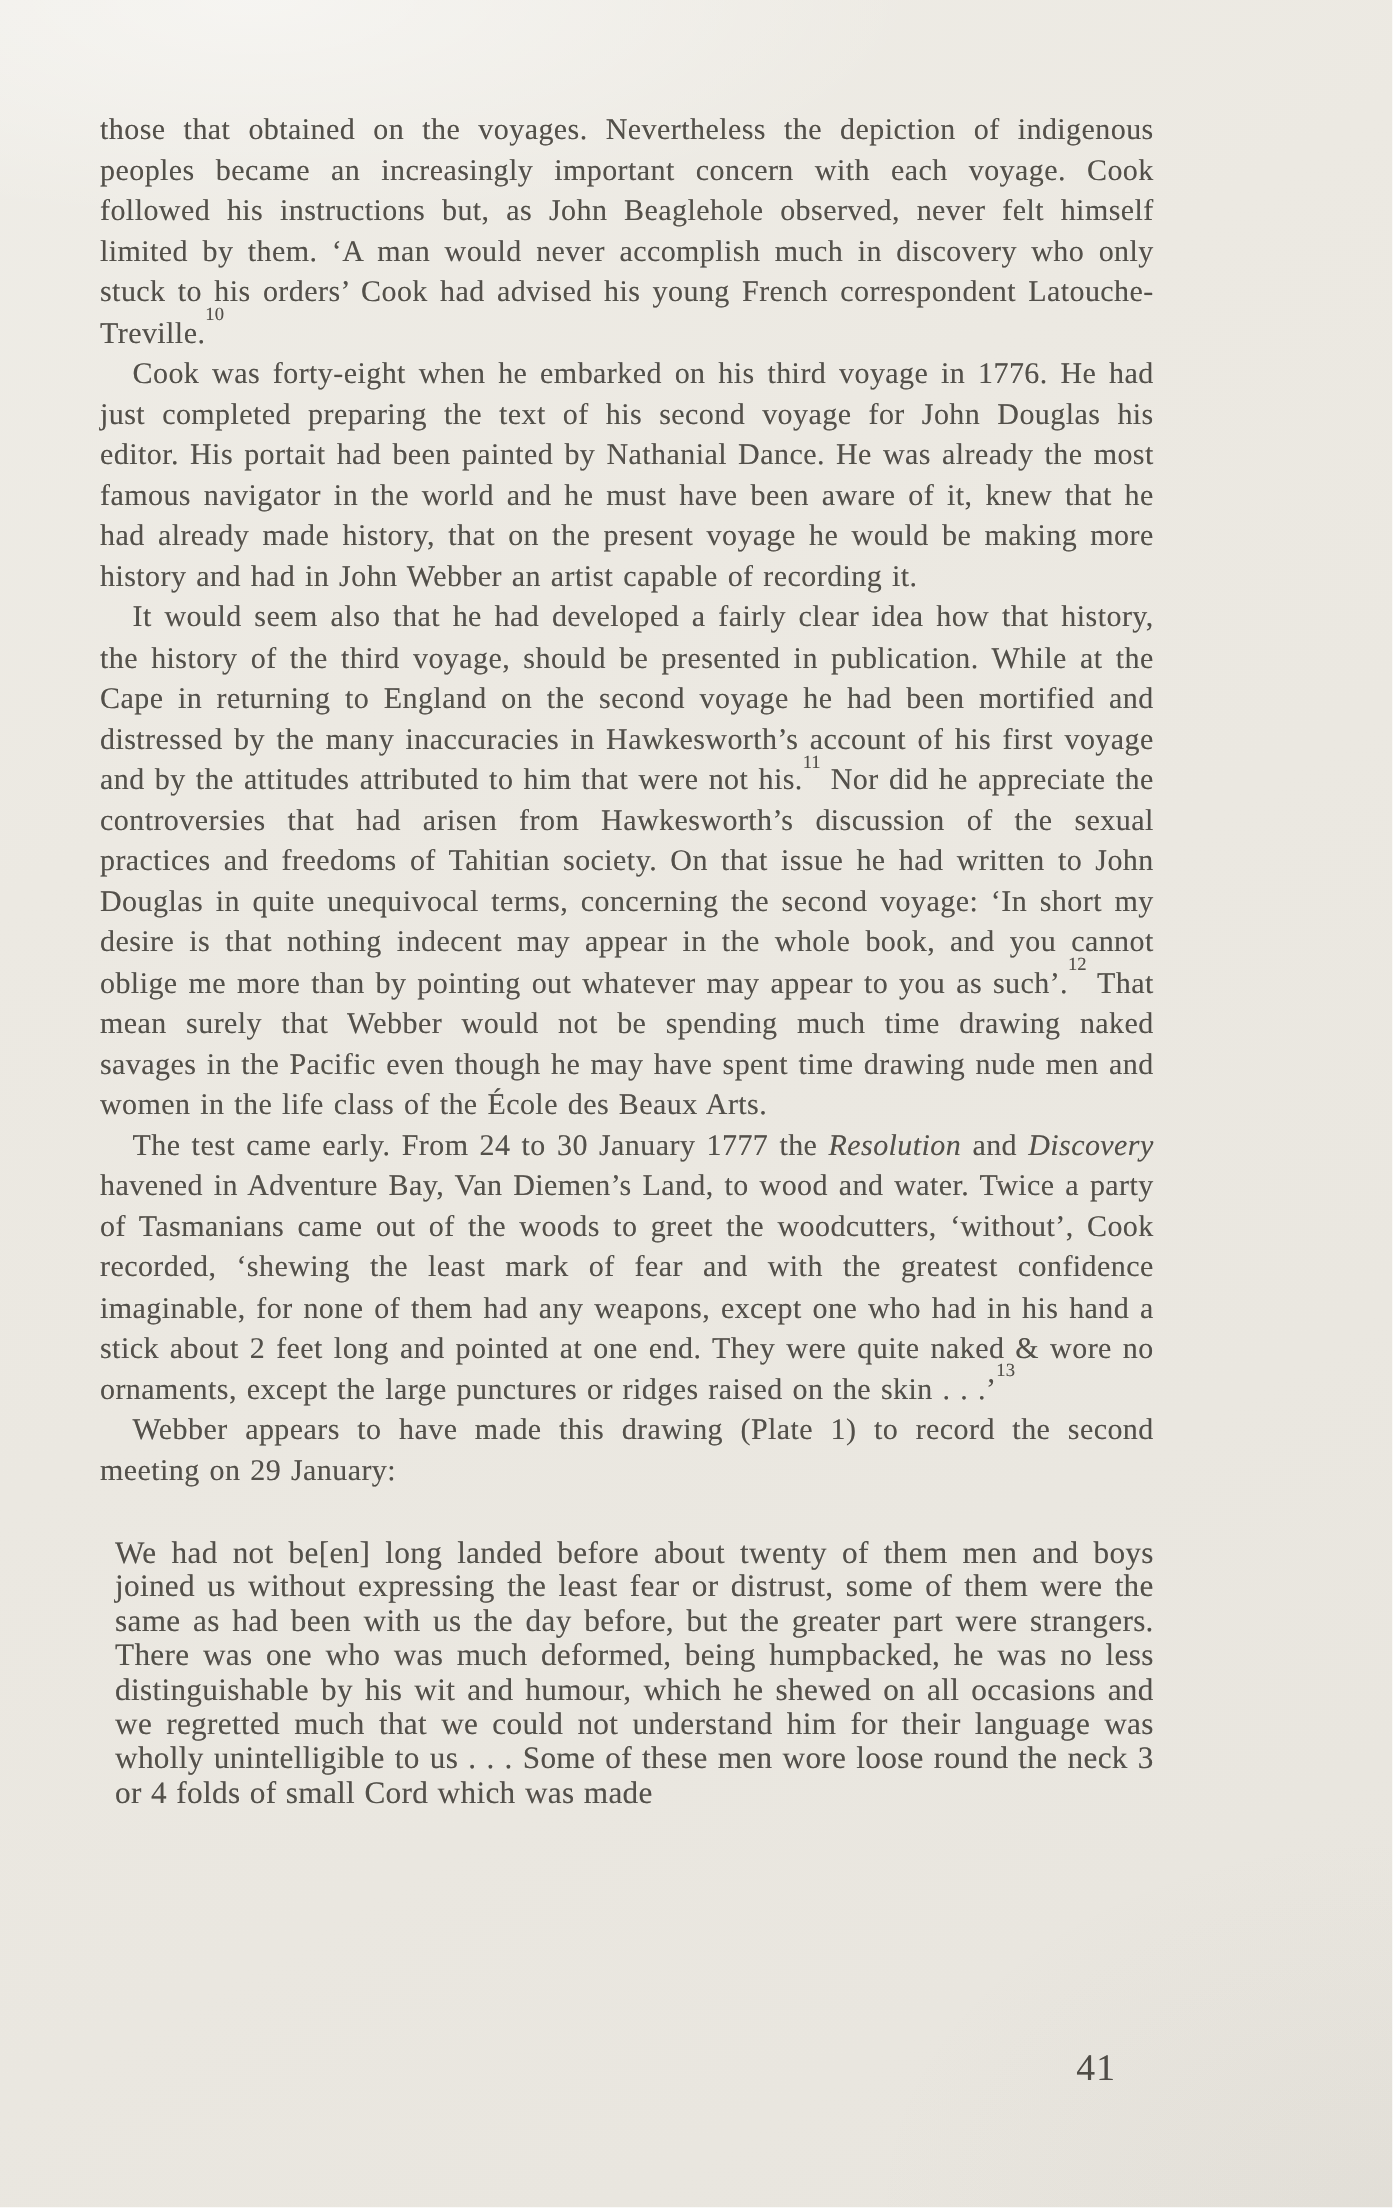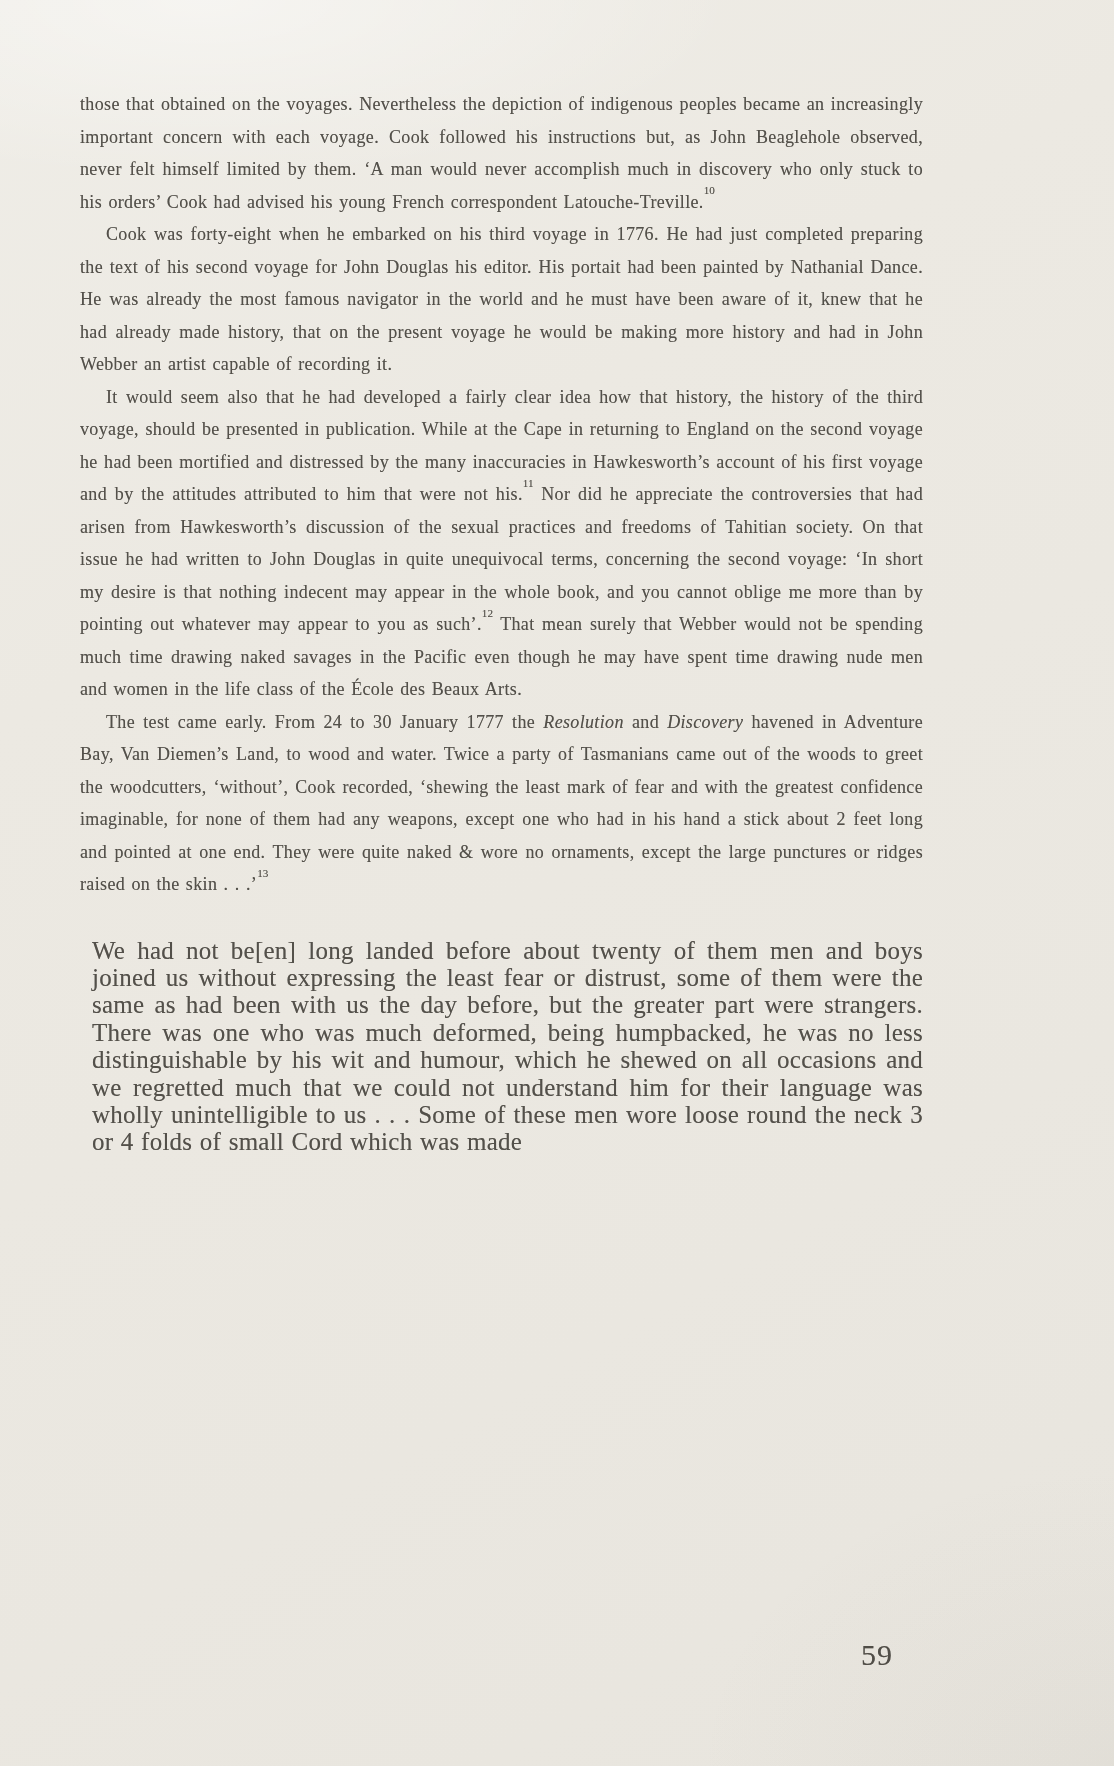--- a/index.html
+++ b/index.html
@@ -21,21 +21,21 @@
     color: #53504a;
   }
   .text-block {
     position: absolute;
     left: 80px;
     top: 88px;
     width: 843px;
   }
   p.body {
     margin: 0;
-    font-size: 18px;
+    font-size: 24px;
     line-height: 32.5px;
     text-align: justify;
     letter-spacing: 0.35px;
     word-spacing: 1.5px;
     text-shadow: 0 0 0.5px rgba(83,80,74,0.45);
   }
   p.body.indent {
     text-indent: 26px;
   }
   p.quote {
@@ -67,16 +67,17 @@
 </style>
 </head>
 <body>
 
 <div class="page">
   <div class="text-block">
       <p class="body"><span>those that obtained on the voyages. Nevertheless the depiction of indigenous peoples became an increasingly important concern with each voyage. Cook followed his instructions but, as John Beaglehole observed, never felt himself limited by them. ‘A man would never accomplish much in discovery who only stuck to his orders’ Cook had advised his young French correspondent Latouche-Treville.</span><sup class="fnref">10</sup></p>
       <p class="body indent"><span>Cook was forty-eight when he embarked on his third voyage in 1776. He had just completed preparing the text of his second voyage for John Douglas his editor. His portait had been painted by Nathanial Dance. He was already the most famous navigator in the world and he must have been aware of it, knew that he had already made history, that on the present voyage he would be making more history and had in John Webber an artist capable of recording it.</span></p>
       <p class="body indent"><span>It would seem also that he had developed a fairly clear idea how that history, the history of the third voyage, should be presented in publication. While at the Cape in returning to England on the second voyage he had been mortified and distressed by the many inaccuracies in Hawkesworth’s account of his first voyage and by the attitudes attributed to him that were not his.</span><sup class="fnref">11</sup><span> Nor did he appreciate the controversies that had arisen from Hawkesworth’s discussion of the sexual practices and freedoms of Tahitian society. On that issue he had written to John Douglas in quite unequivocal terms, concerning the second voyage: ‘In short my desire is that nothing indecent may appear in the whole book, and you cannot oblige me more than by pointing out whatever may appear to you as such’.</span><sup class="fnref">12</sup><span> That mean surely that Webber would not be spending much time drawing naked savages in the Pacific even though he may have spent time drawing nude men and women in the life class of the École des Beaux Arts.</span></p>
       <p class="body indent"><span>The test came early. From 24 to 30 January 1777 the </span><em>Resolution</em><span> and </span><em>Discovery</em><span> havened in Adventure Bay, Van Diemen’s Land, to wood and water. Twice a party of Tasmanians came out of the woods to greet the woodcutters, ‘without’, Cook recorded, ‘shewing the least mark of fear and with the greatest confidence imaginable, for none of them had any weapons, except one who had in his hand a stick about 2 feet long and pointed at one end. They were quite naked &amp; wore no ornaments, except the large punctures or ridges raised on the skin . . .’</span><sup class="fnref">13</sup></p>
+      <p class="body indent"><span>Webber appears to have made this drawing (Plate 1) to record the second meeting on 29 January:</span></p>
       <p class="quote"><span>We had not be[en] long landed before about twenty of them men and boys joined us without expressing the least fear or distrust, some of them were the same as had been with us the day before, but the greater part were strangers. There was one who was much deformed, being humpbacked, he was no less distinguishable by his wit and humour, which he shewed on all occasions and we regretted much that we could not understand him for their language was wholly unintelligible to us . . . Some of these men wore loose round the neck 3 or 4 folds of small Cord which was made</span></p>
     </div>
-  <div class="pagenum">59</div>
+  <div class="pagenum">41</div>
 </div>
 
 </body></html>

